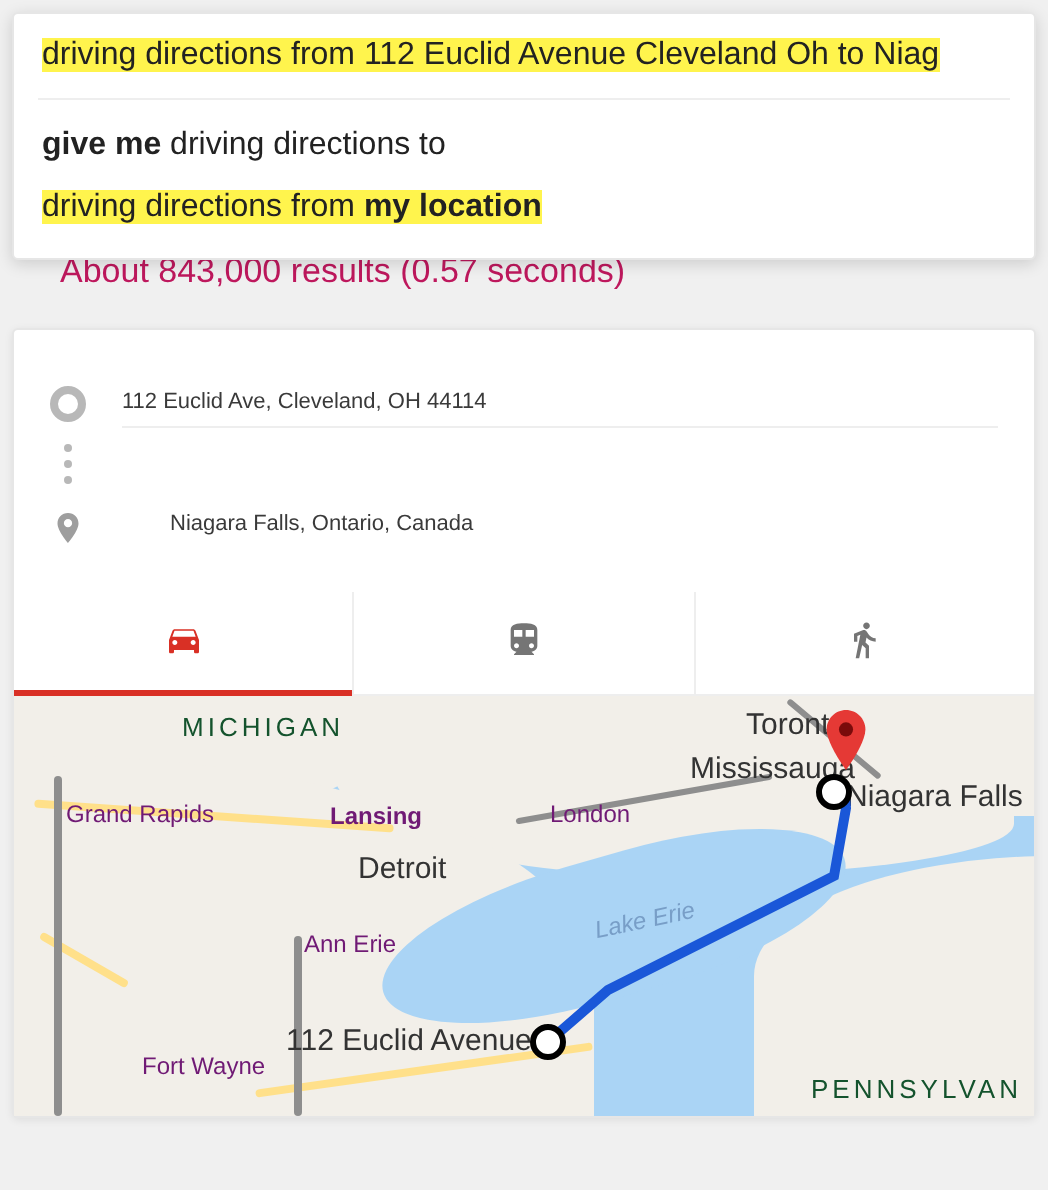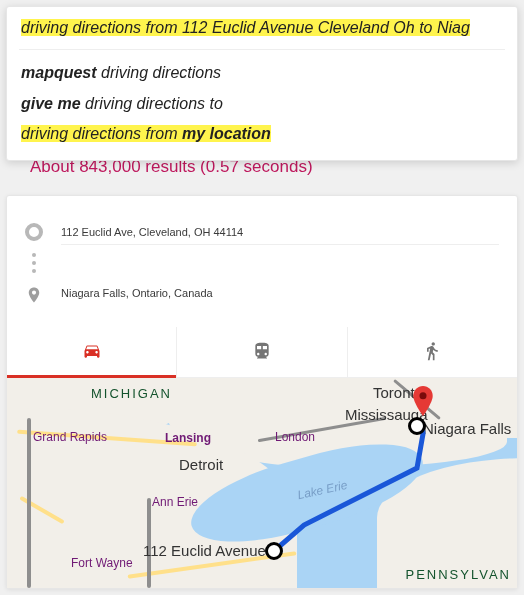--- a/index.html
+++ b/index.html
@@ -25,21 +25,20 @@
     padding-bottom: 10px;
   }
   .query-entry {
     font-size: 16px;
     color: #222;
     padding: 4px 2px;
     line-height: 1.4;
     white-space: nowrap;
     overflow: hidden;
     cursor: pointer;
-    font-style: italic;
   }
   .hl {
     background: #fff44d;
   }
   .divider {
     border: none;
     border-top: 1px solid #eee;
     margin: 6px 0 8px 0;
   }
   .results-info {
@@ -225,23 +224,20 @@
 </style>
 </head>
 <body>
 
 <div class="panel suggest-box">
   <div class="query-entry">
     <span class="hl">driving directions from 112 Euclid Avenue Cleveland Oh to Niag</span>
   </div>
   <hr class="divider">
   <div class="query-entry">
-    <b>mapquest</b><span> driving directions</span>
-  </div>
-  <div class="query-entry">
     <b>give me</b><span> driving directions to</span>
   </div>
   <div class="query-entry">
     <span class="hl"><span>driving directions from </span><b>my location</b></span>
   </div>
 </div>
 
 <div class="results-info">About 843,000 results (0.57 seconds)</div>
 
 <div class="card">
@@ -256,21 +252,21 @@
       <div class="dot"></div>
         <div class="dot"></div>
         <div class="dot"></div>
     </div>
     <div class="route-row">
       <div class="route-icon dest-pin">
         <svg viewBox="0 0 24 24">
             <path fill="currentColor" d="M12 2C8 2 5 5 5 9c0 5 7 13 7 13s7-8 7-13c0-4-3-7-7-7zm0 9.5A2.5 2.5 0 1 1 12 6a2.5 2.5 0 0 1 0 5.5z"></path>
           </svg>
       </div>
-      <div class="route-text" style="border-bottom:none;">Niagara Falls, Ontario, Canada</div>
+      <div class="route-text" style="border-bottom:none;margin-left:24px;">Niagara Falls, Ontario, Canada</div>
     </div>
   </div>
 
   <div class="tabs">
     <div class="tab active">
       <svg viewBox="0 0 24 24">
           <path fill="#d93025" d="M18.9 6.5c-.2-.6-.8-1-1.4-1H6.5c-.7 0-1.2.4-1.4 1L3 12v7c0 .6.4 1 1 1h1c.6 0 1-.4 1-1v-1h12v1c0 .6.4 1 1 1h1c.6 0 1-.4 1-1v-7l-2.1-5.5zM6.5 15c-.8 0-1.5-.7-1.5-1.5S5.7 12 6.5 12 8 12.7 8 13.5 7.3 15 6.5 15zm11 0c-.8 0-1.5-.7-1.5-1.5S16.7 12 17.5 12s1.5.7 1.5 1.5-.7 1.5-1.5 1.5zM5 10l1.3-3.5h11.4L19 10H5z"></path>
         </svg>
     </div>
     <div class="tab">

